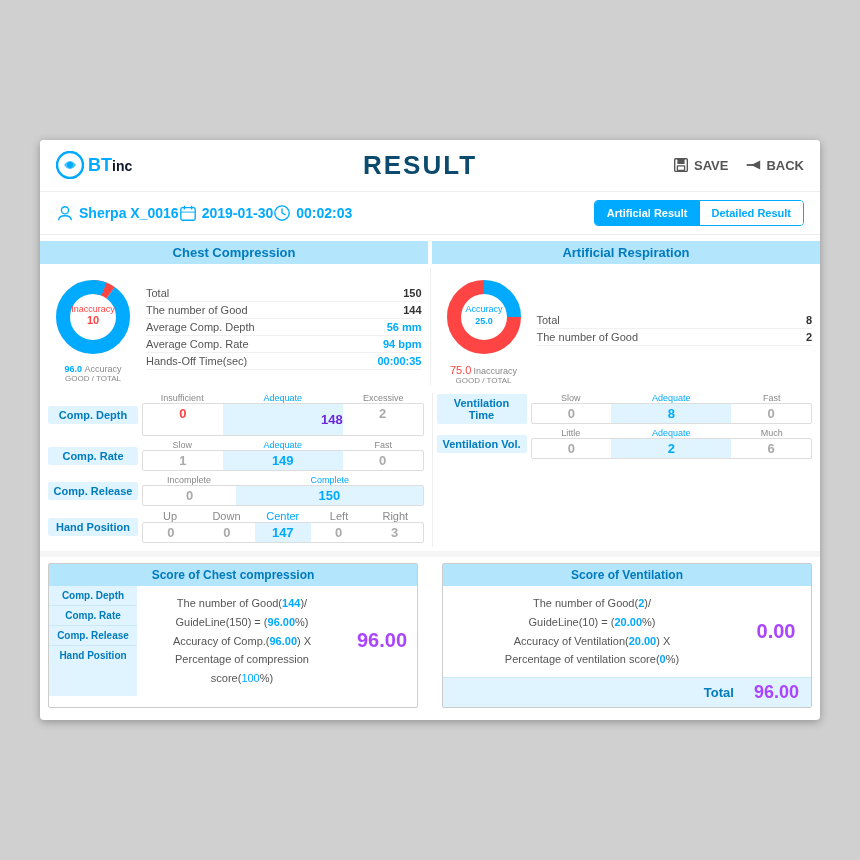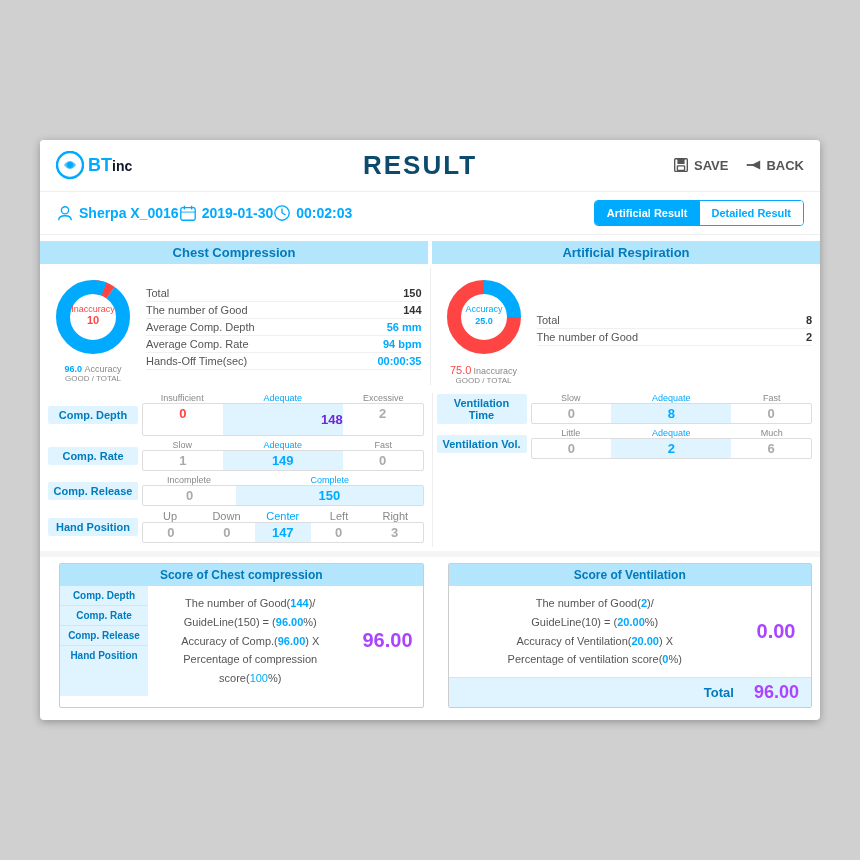--- a/index.html
+++ b/index.html
@@ -471,21 +471,21 @@
               <div style="flex:1.5; text-align:center; padding:2px 0; background:#e0f4ff; color:#00aaff;">2</div>
               <div style="flex:1; text-align:center; padding:2px 0; color:#aaa;">6</div>
             </div>
           </div>
         </div>
       </div>
     </div>
 
     <div class="sep"></div>
 
-    <div style="display:flex; padding: 4px 8px; gap:24px; margin-top:2px;margin-left:11px;">
+    <div style="display:flex; padding: 4px 8px; gap:24px; margin-top:2px;">
 
       <div style="flex:1; border:1px solid #ccc; border-radius:2px;">
         <div style="background:#b3e5fc; text-align:center; font-size:12px; font-weight:bold; color:#007bbd; padding:4px 0;">Score of Chest compression</div>
         <div style="display:flex;">
           <div style="display:flex; flex-direction:column; background:#e0f4ff; width:88px; flex-shrink:0;">
             <div style="font-size:10px; font-weight:bold; color:#007bbd; padding:4px 5px; border-bottom:1px solid #cce8f4; text-align:center;">Comp. Depth</div>
             <div style="font-size:10px; font-weight:bold; color:#007bbd; padding:4px 5px; border-bottom:1px solid #cce8f4; text-align:center;">Comp. Rate</div>
             <div style="font-size:10px; font-weight:bold; color:#007bbd; padding:4px 5px; border-bottom:1px solid #cce8f4; text-align:center;">Comp. Release</div>
             <div style="font-size:10px; font-weight:bold; color:#007bbd; padding:4px 5px; text-align:center;">Hand Position</div>
           </div>

